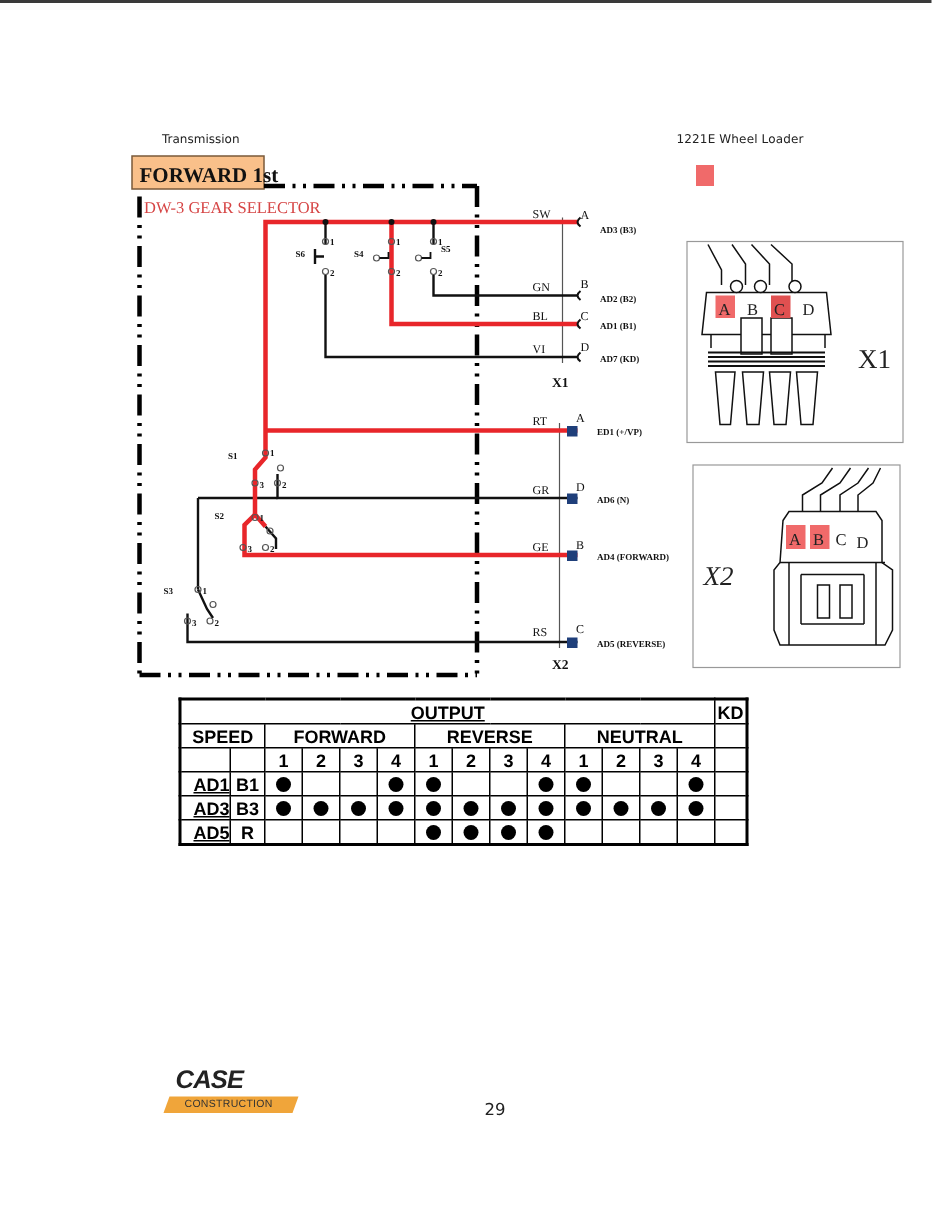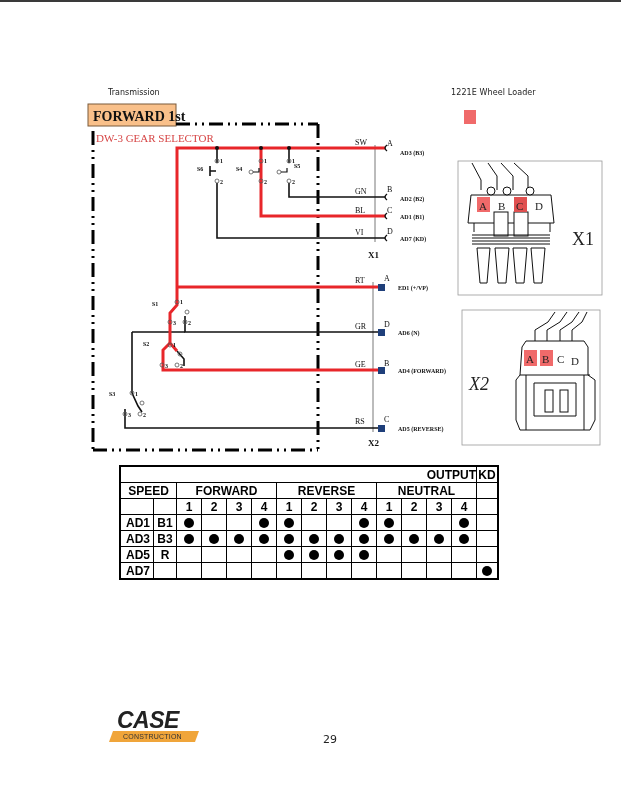--- a/index.html
+++ b/index.html
@@ -6,26 +6,26 @@
   body{width:621px;height:807px;position:relative;overflow:hidden;font-family:"DejaVu Sans",sans-serif;}
   .topbar{position:absolute;left:0;top:0;width:621px;height:2px;background:#3a3a3a;}
   .hdr{position:absolute;top:88px;font-size:8px;color:#222;font-family:"DejaVu Sans",sans-serif;}
   .hdr-left{left:108px;}
   .hdr-right{left:451px;letter-spacing:0.1px;}
   svg text{font-family:"Liberation Serif",serif;}
   .diagram{position:absolute;left:0;top:0;}
   table.gear{position:absolute;left:119px;top:465px;border-collapse:collapse;border:2px solid #000;font-family:"Liberation Sans",sans-serif;font-weight:bold;font-size:12px;}
   table.gear td{border:1px solid #000;height:15px;padding:0;text-align:center;line-height:14px;}
   table.gear td.c{width:24px;}
-  table.gear td.lab1{width:30px;text-align:center;padding-left:2px;}
+  table.gear td.lab1{width:30px;text-align:right;padding-left:2px;text-decoration:underline;}
   table.gear td.lab2{width:22px;}
   table.gear td.kd{width:20px;}
   .dot{display:inline-block;width:10px;height:10px;border-radius:50%;background:#000;vertical-align:middle;}
   .logo{position:absolute;left:111px;top:709px;width:95px;height:34px;}
-  .logo-case{position:absolute;left:6px;top:0;font-family:"Liberation Sans",sans-serif;font-weight:bold;font-style:italic;font-size:23px;color:#222;letter-spacing:-0.5px;line-height:22px;}
+  .logo-case{position:absolute;left:6px;top:0;font-family:"Liberation Sans",sans-serif;font-weight:bold;font-style:italic;font-size:17px;color:#222;letter-spacing:-0.5px;line-height:22px;}
   .logo-bar{position:absolute;left:0;top:22px;width:86px;height:11px;background:#f0a53a;transform:skewX(-20deg);}
   .logo-sub{position:absolute;left:12px;top:23px;font-family:"Liberation Sans",sans-serif;font-size:7px;color:#333;letter-spacing:0.2px;line-height:10px;}
   .pagenum{position:absolute;left:323px;top:733px;font-size:11px;color:#222;}
 </style>
 </head>
 <body>
 
 <div class="topbar"></div>
 <div class="hdr hdr-left">Transmission</div>
 <div class="hdr hdr-right">1221E Wheel Loader</div>
@@ -244,21 +244,21 @@
       <text x="557" y="363">C</text>
       <text x="571" y="365">D</text>
     </g>
     <text x="469" y="390" font-size="18" font-style="italic" fill="#222">X2</text>
   </g>
 </svg>
 
 <table class="gear">
   <tbody id="gear-body">
       <tr>
-        <td colspan="14" style="text-align: right;">OUTPUT</td>
+        <td colspan="14" style="text-align: center; text-decoration: underline;">OUTPUT</td>
         <td class="kd">KD</td>
       </tr>
       <tr>
         <td colspan="2">SPEED</td>
         <td colspan="4">FORWARD</td>
         <td colspan="4">REVERSE</td>
         <td colspan="4">NEUTRAL</td>
         <td class="kd"></td>
       </tr>
       <tr>
@@ -322,37 +322,20 @@
         <td class="c"><span class="dot"></span></td>
         <td class="c"><span class="dot"></span></td>
         <td class="c"><span class="dot"></span></td>
         <td class="c"><span class="dot"></span></td>
         <td class="c"></td>
         <td class="c"></td>
         <td class="c"></td>
         <td class="c"></td>
         <td class="kd"></td>
       </tr>
-      <tr>
-        <td class="lab1">AD7</td>
-        <td class="lab2"></td>
-        <td class="c"></td>
-        <td class="c"></td>
-        <td class="c"></td>
-        <td class="c"></td>
-        <td class="c"></td>
-        <td class="c"></td>
-        <td class="c"></td>
-        <td class="c"></td>
-        <td class="c"></td>
-        <td class="c"></td>
-        <td class="c"></td>
-        <td class="c"></td>
-        <td class="kd"><span class="dot"></span></td>
-      </tr>
     </tbody>
 </table>
 
 <div class="logo">
   <div class="logo-bar"></div>
   <div class="logo-case">CASE</div>
   <div class="logo-sub">CONSTRUCTION</div>
 </div>
 <div class="pagenum">29</div>
 

